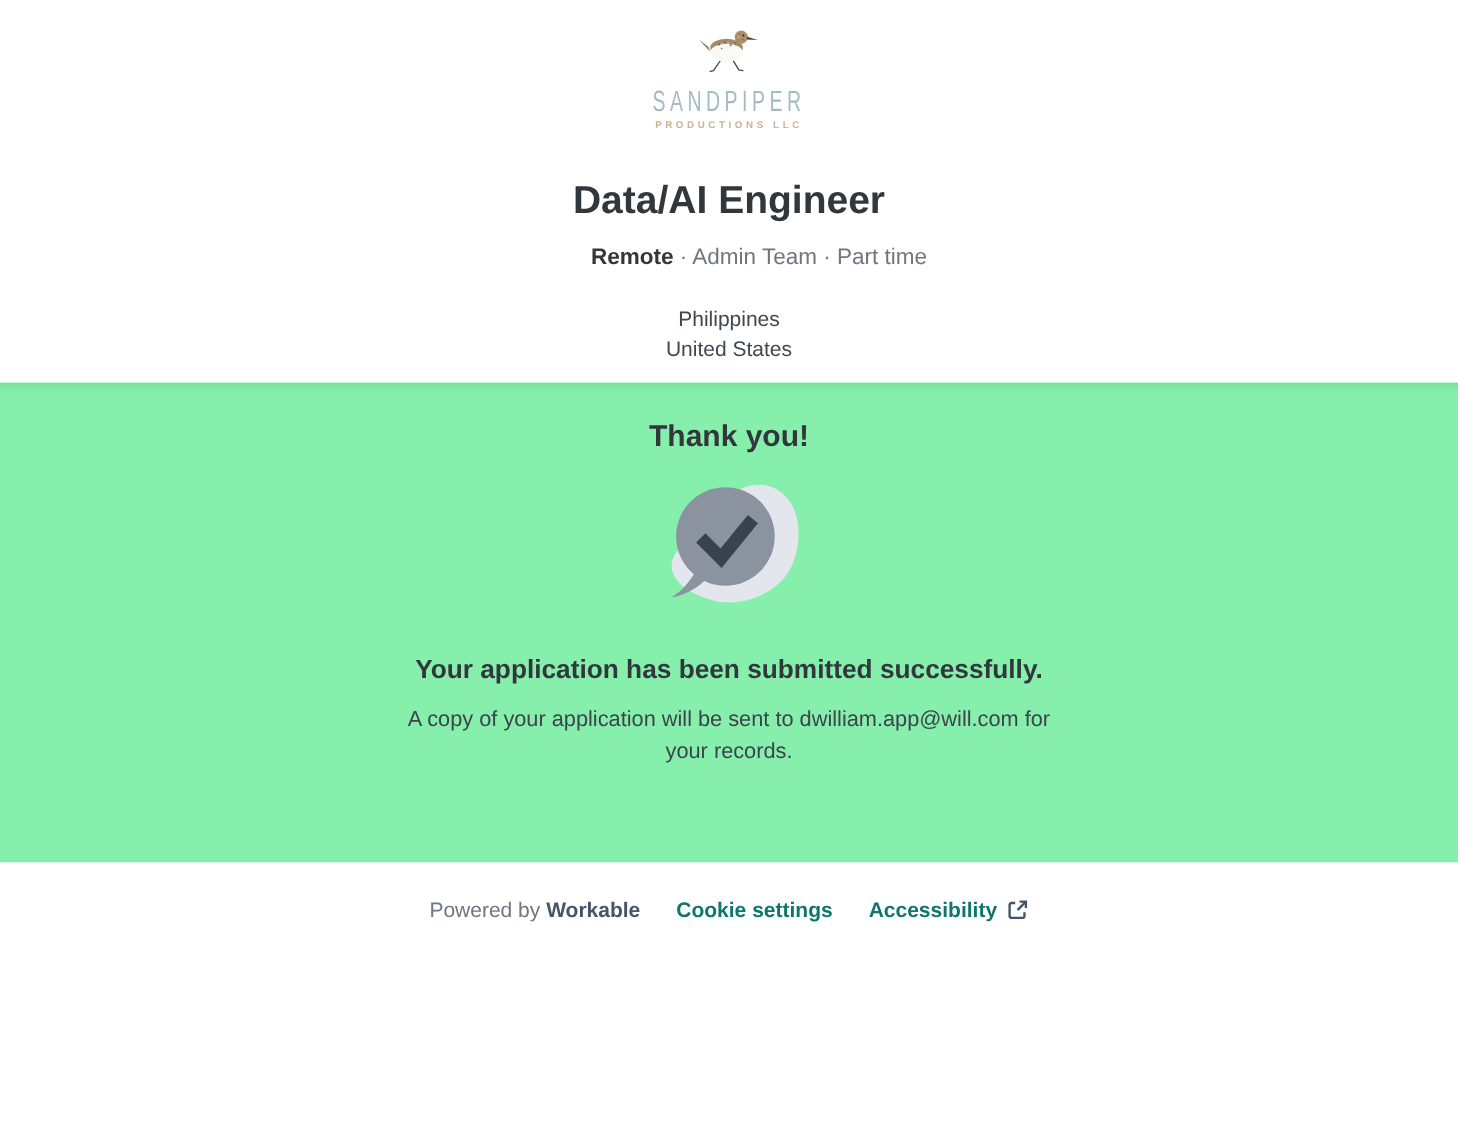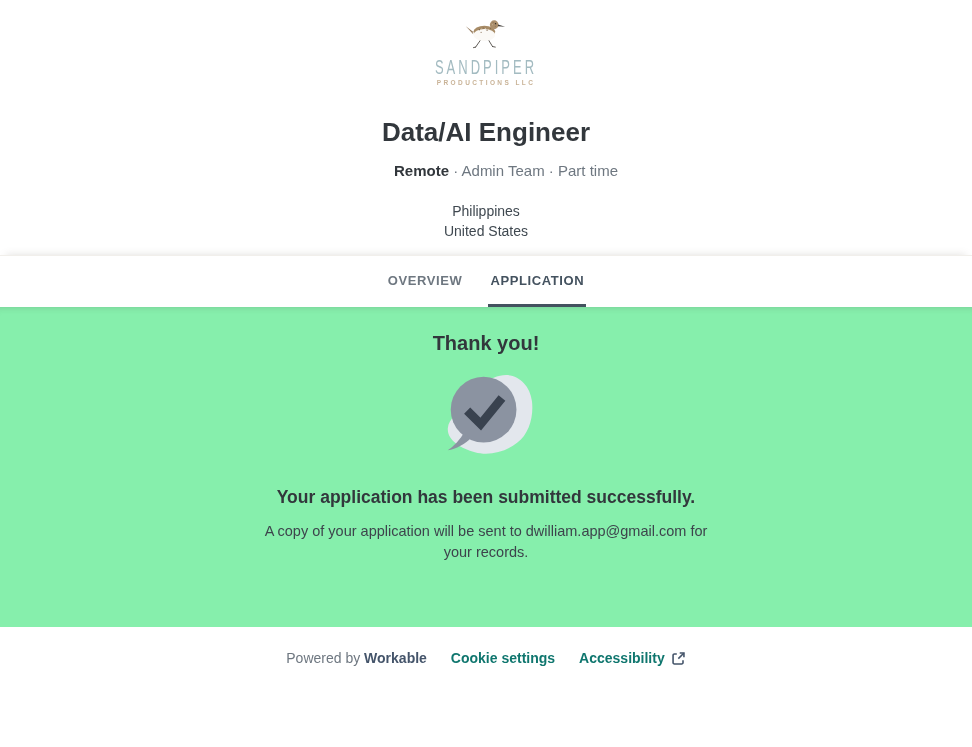--- a/index.html
+++ b/index.html
@@ -213,42 +213,38 @@
       <span>·</span>
       <span>Part time</span>
     </div>
 
     <div class="job-locations">
       <div>Philippines</div>
       <div>United States</div>
     </div>
   </header>
 
-  <nav class="tabbar">
-    <a class="tab">OVERVIEW</a>
-    <a class="tab active">APPLICATION</a>
-  </nav>
 
   <main class="content">
     <h2 class="thanks-heading">Thank you!</h2>
 
     <div class="success-icon-wrap">
       <svg viewBox="0 0 100 90" width="97" height="87" xmlns="http://www.w3.org/2000/svg">
 
         <path d="M64 6c17-4 31 9 33 26 2 16-3 34-15 43-12 10-30 14-44 10C24 81 9 73 10 60c1-10 11-15 16-23C32 26 46 10 64 6z" fill="#e3e7ed"></path>
 
         <circle cx="47" cy="41" r="34" fill="#8b93a1"></circle>
         <path d="M26 66 C20 76 13 81 10 83 C18 82 29 76 34 70 Z" fill="#8b93a1"></path>
 
         <path d="M30 42 L44 56 L66 29" stroke="#39424f" stroke-width="9" fill="none" stroke-linejoin="miter"></path>
       </svg>
     </div>
 
     <p class="success-message">Your application has been submitted successfully.</p>
-    <p class="success-note">A copy of your application will be sent to dwilliam.app@gmail.com for your records.</p>
+    <p class="success-note">A copy of your application will be sent to dwilliam.app@will.com for your records.</p>
   </main>
 
 
   <div class="bottombar">
     <span class="powered">
       <span>Powered by</span>
       <a>Workable</a>
     </span>
     <a>Cookie settings</a>
     <a>

